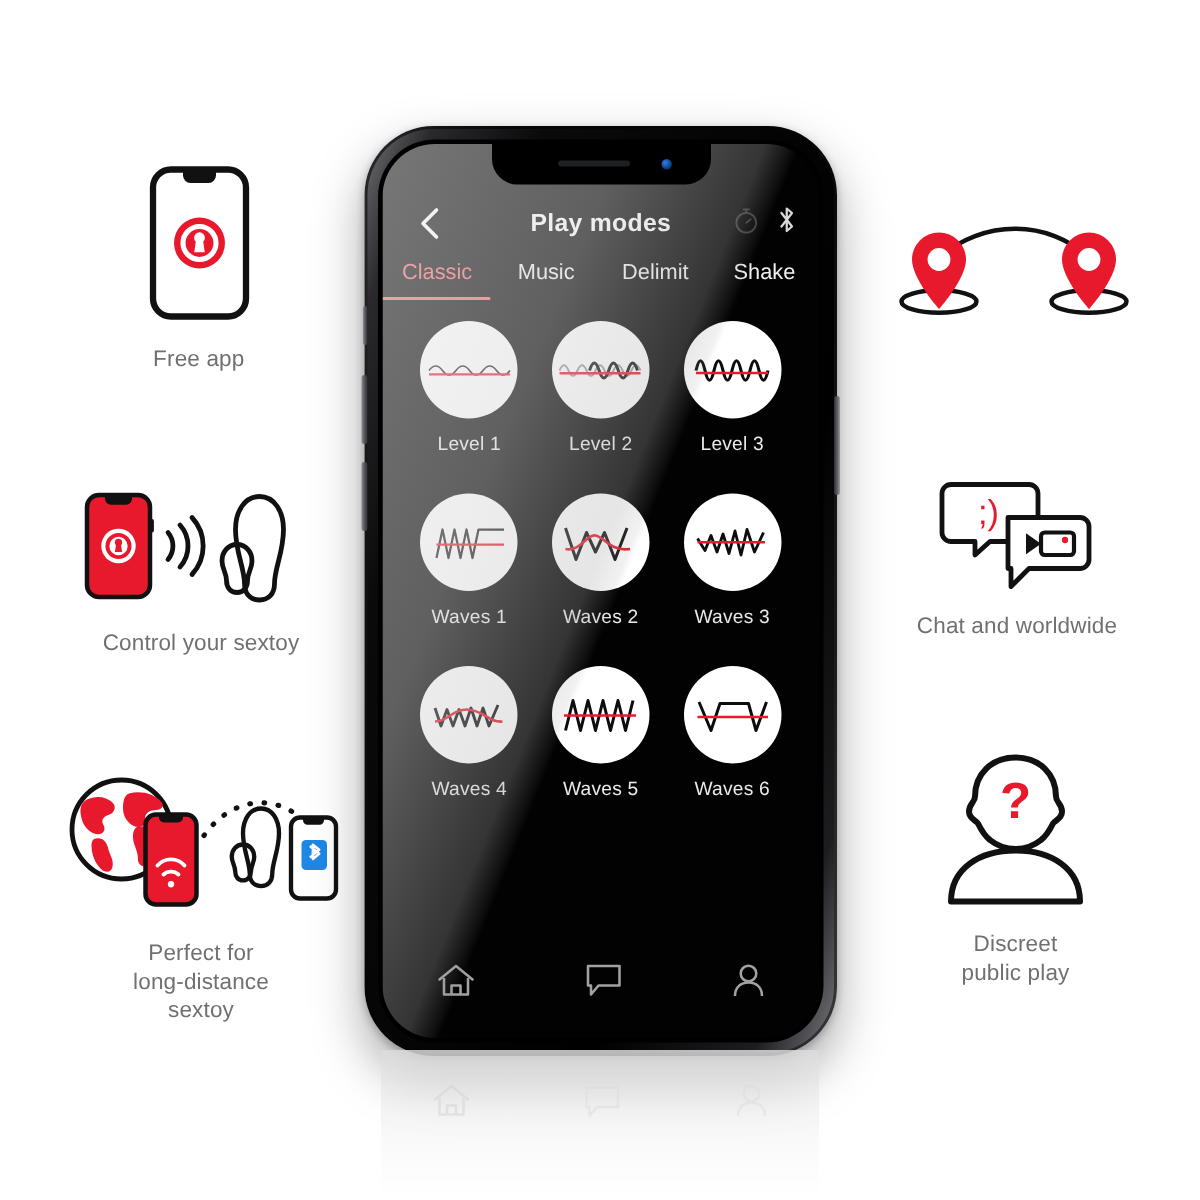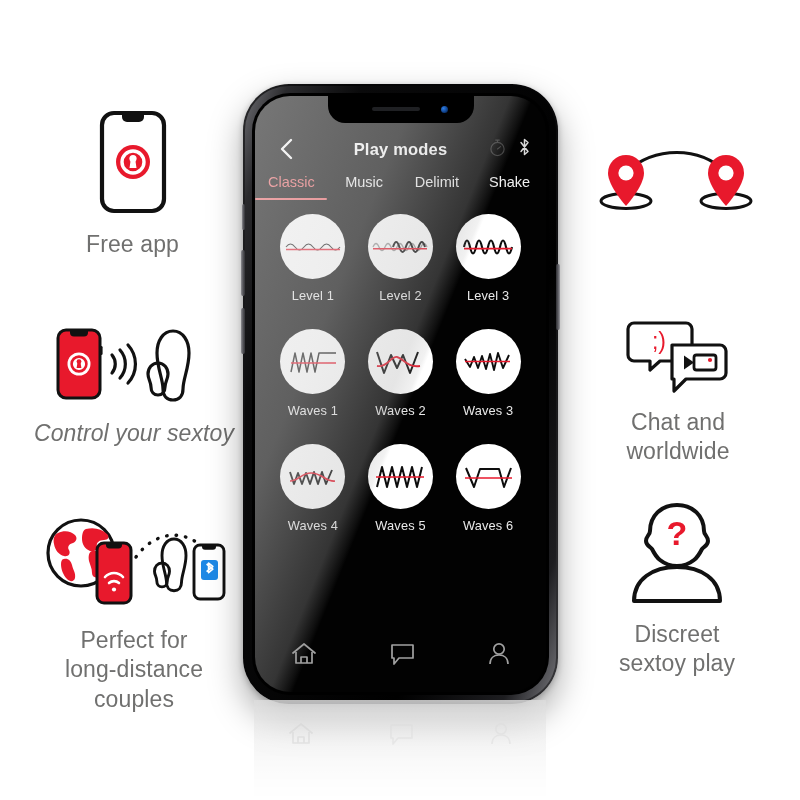--- a/index.html
+++ b/index.html
@@ -17,31 +17,31 @@
     position:absolute;
     display:flex;flex-direction:column;align-items:center;
     text-align:center;
   }
   .feature .art{
     position:relative;
     display:flex;align-items:center;justify-content:center;
   }
   .feature .cap{
     color:#70706f;
-    font-size:23px;
+    font-size:15px;
     line-height:1.28;
     letter-spacing:.1px;
     font-weight:400;
     white-space:pre-line;
   }
 
   
   #f-free-app{left:35px;top:112px;width:195px;}
   #f-free-app .art{height:100px;margin-bottom:18px;}
-  #f-control{left:20px;top:325px;width:228px;font-style:italic;}
+  #f-control{left:20px;top:325px;width:228px;}
   #f-control .art{height:78px;margin-bottom:16px;}
   #f-longdist{left:20px;top:518px;width:228px;}
   #f-longdist .art{height:90px;margin-bottom:18px;}
 
   
   #f-connect{left:570px;top:150px;width:212px;}
   #f-connect .art{height:62px;margin-bottom:14px;}
   #f-chat{left:578px;top:320px;width:200px;}
   #f-chat .art{height:72px;margin-bottom:16px;}
   #f-discreet{left:594px;top:500px;width:166px;}
@@ -246,21 +246,21 @@
         </g>
 
         <rect x="160" y="30" width="30" height="54" rx="6" ry="6" fill="#fff" stroke="#111" stroke-width="2.9"></rect>
         <path d="M168 30 h14 v1.8 a3 3 0 0 1 -3 3 h-8 a3 3 0 0 1 -3 -3 z" fill="#111"></path>
         <rect x="167" y="45" width="17" height="20" rx="3" fill="#1E88E5"></rect>
         <path d="M172.6 49 l6.2 5.2 l-4.2 3.4 v-9.5 l4.2 3.4 l-6.2 5.2" fill="none" stroke="#fff" stroke-width="1.7" stroke-linejoin="round"></path>
       </svg>
     </div>
     <div class="cap">Perfect for
 long-distance
-couples</div>
+sextoy</div>
   </div>
 
   <div class="feature" id="f-connect">
     <div class="art">
       <svg width="162" height="62" viewBox="0 0 162 62">
         <path d="M31 22 C60 -4 104 -4 131 22" fill="none" stroke="#111" stroke-width="3"></path>
         <ellipse cx="31" cy="51" rx="25" ry="7.5" fill="none" stroke="#111" stroke-width="3"></ellipse>
         <ellipse cx="131" cy="51" rx="25" ry="7.5" fill="none" stroke="#111" stroke-width="3"></ellipse>
         <path d="M31 5 a18 18 0 0 0 -18 18 c0 13 18 33 18 33 c0 0 18 -20 18 -33 a18 18 0 0 0 -18 -18 z" fill="#E8192C"></path>
         <circle cx="31" cy="23" r="7.6" fill="#fff"></circle>
@@ -287,21 +287,21 @@
   <div class="feature" id="f-discreet">
     <div class="art">
       <svg width="110" height="108" viewBox="0 0 110 108">
         <path d="M55 6 c16 0 27 11 27 26 c0 4 4 5 4 10 c0 5 -5 6 -6 8 c-2 4 -4 8 -8 11 c-5 4 -11 6 -17 6
                  c-6 0 -12 -2 -17 -6 c-4 -3 -6 -7 -8 -11 c-1 -2 -6 -3 -6 -8 c0 -5 4 -6 4 -10 c0 -15 11 -26 27 -26 z" fill="#fff" stroke="#111" stroke-width="4"></path>
         <text x="55" y="46" font-family="'Liberation Sans',sans-serif" font-size="34" font-weight="700" fill="#E8192C" text-anchor="middle">?</text>
         <path d="M12 102 c0 -22 19 -34 43 -34 c24 0 43 12 43 34 z" fill="#fff" stroke="#111" stroke-width="4" stroke-linejoin="round"></path>
       </svg>
     </div>
     <div class="cap">Discreet
-sextoy play</div>
+public play</div>
   </div>
 
   <div class="phone-wrap">
     <div class="phone-body"></div>
     <div class="phone-rim"></div>
 
     <div class="btn-side btn-mute"></div>
     <div class="btn-side btn-volup"></div>
     <div class="btn-side btn-voldn"></div>
     <div class="btn-side btn-power"></div>

